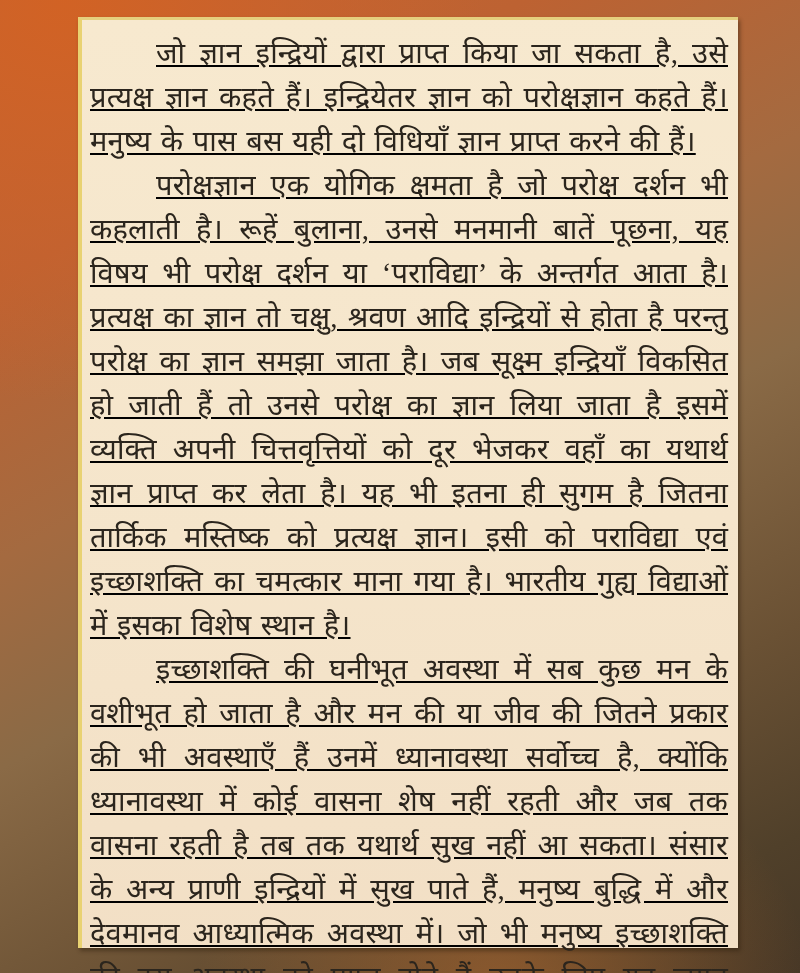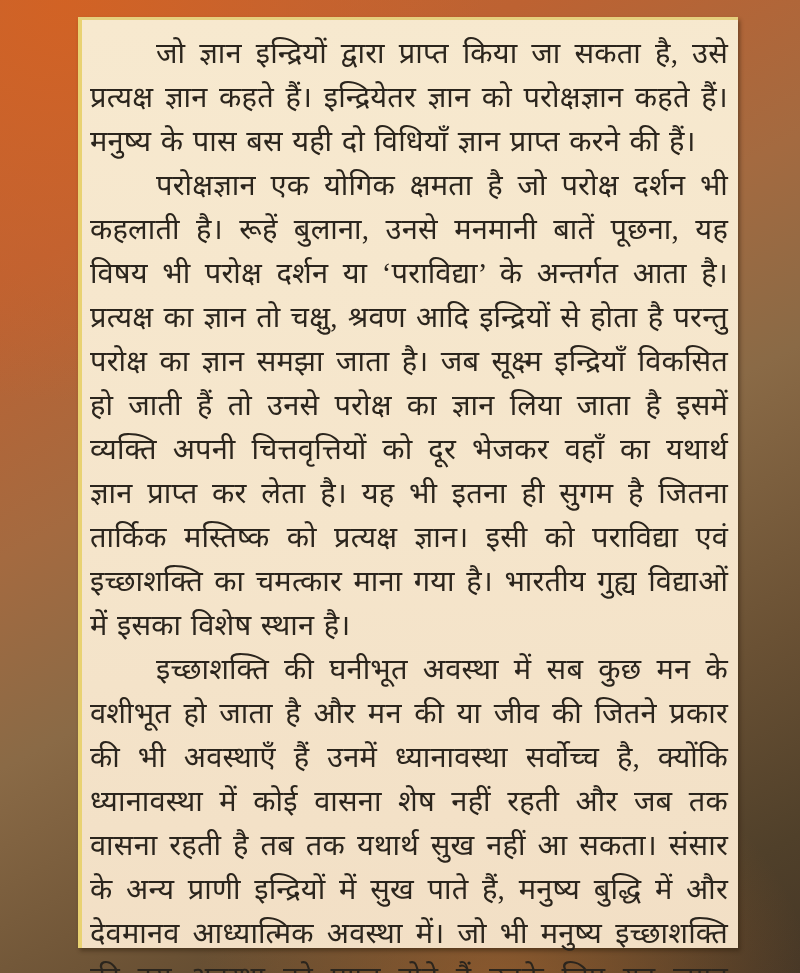--- a/index.html
+++ b/index.html
@@ -24,20 +24,21 @@
     left: 78px;
     top: 17px;
     width: 660px;
     height: 931px;
     box-sizing: border-box;
     background: linear-gradient(178deg, #f7e9cf 0%, #f5e5cb 55%, #f2dfc5 100%);
     border-left: 4px solid #e9d272;
     border-top: 3px solid #e5cf7e;
     box-shadow: 2px 3px 4px rgba(40, 26, 10, 0.45);
     padding: 11px 10px 0 8px;
+    text-decoration: underline;
   }
 
   .scan-page p {
     margin: 0;
     text-indent: 66px;
     text-align: justify;
     font-size: 29px;
     line-height: 44px;
     color: #2b251d;
     letter-spacing: 0.2px;

